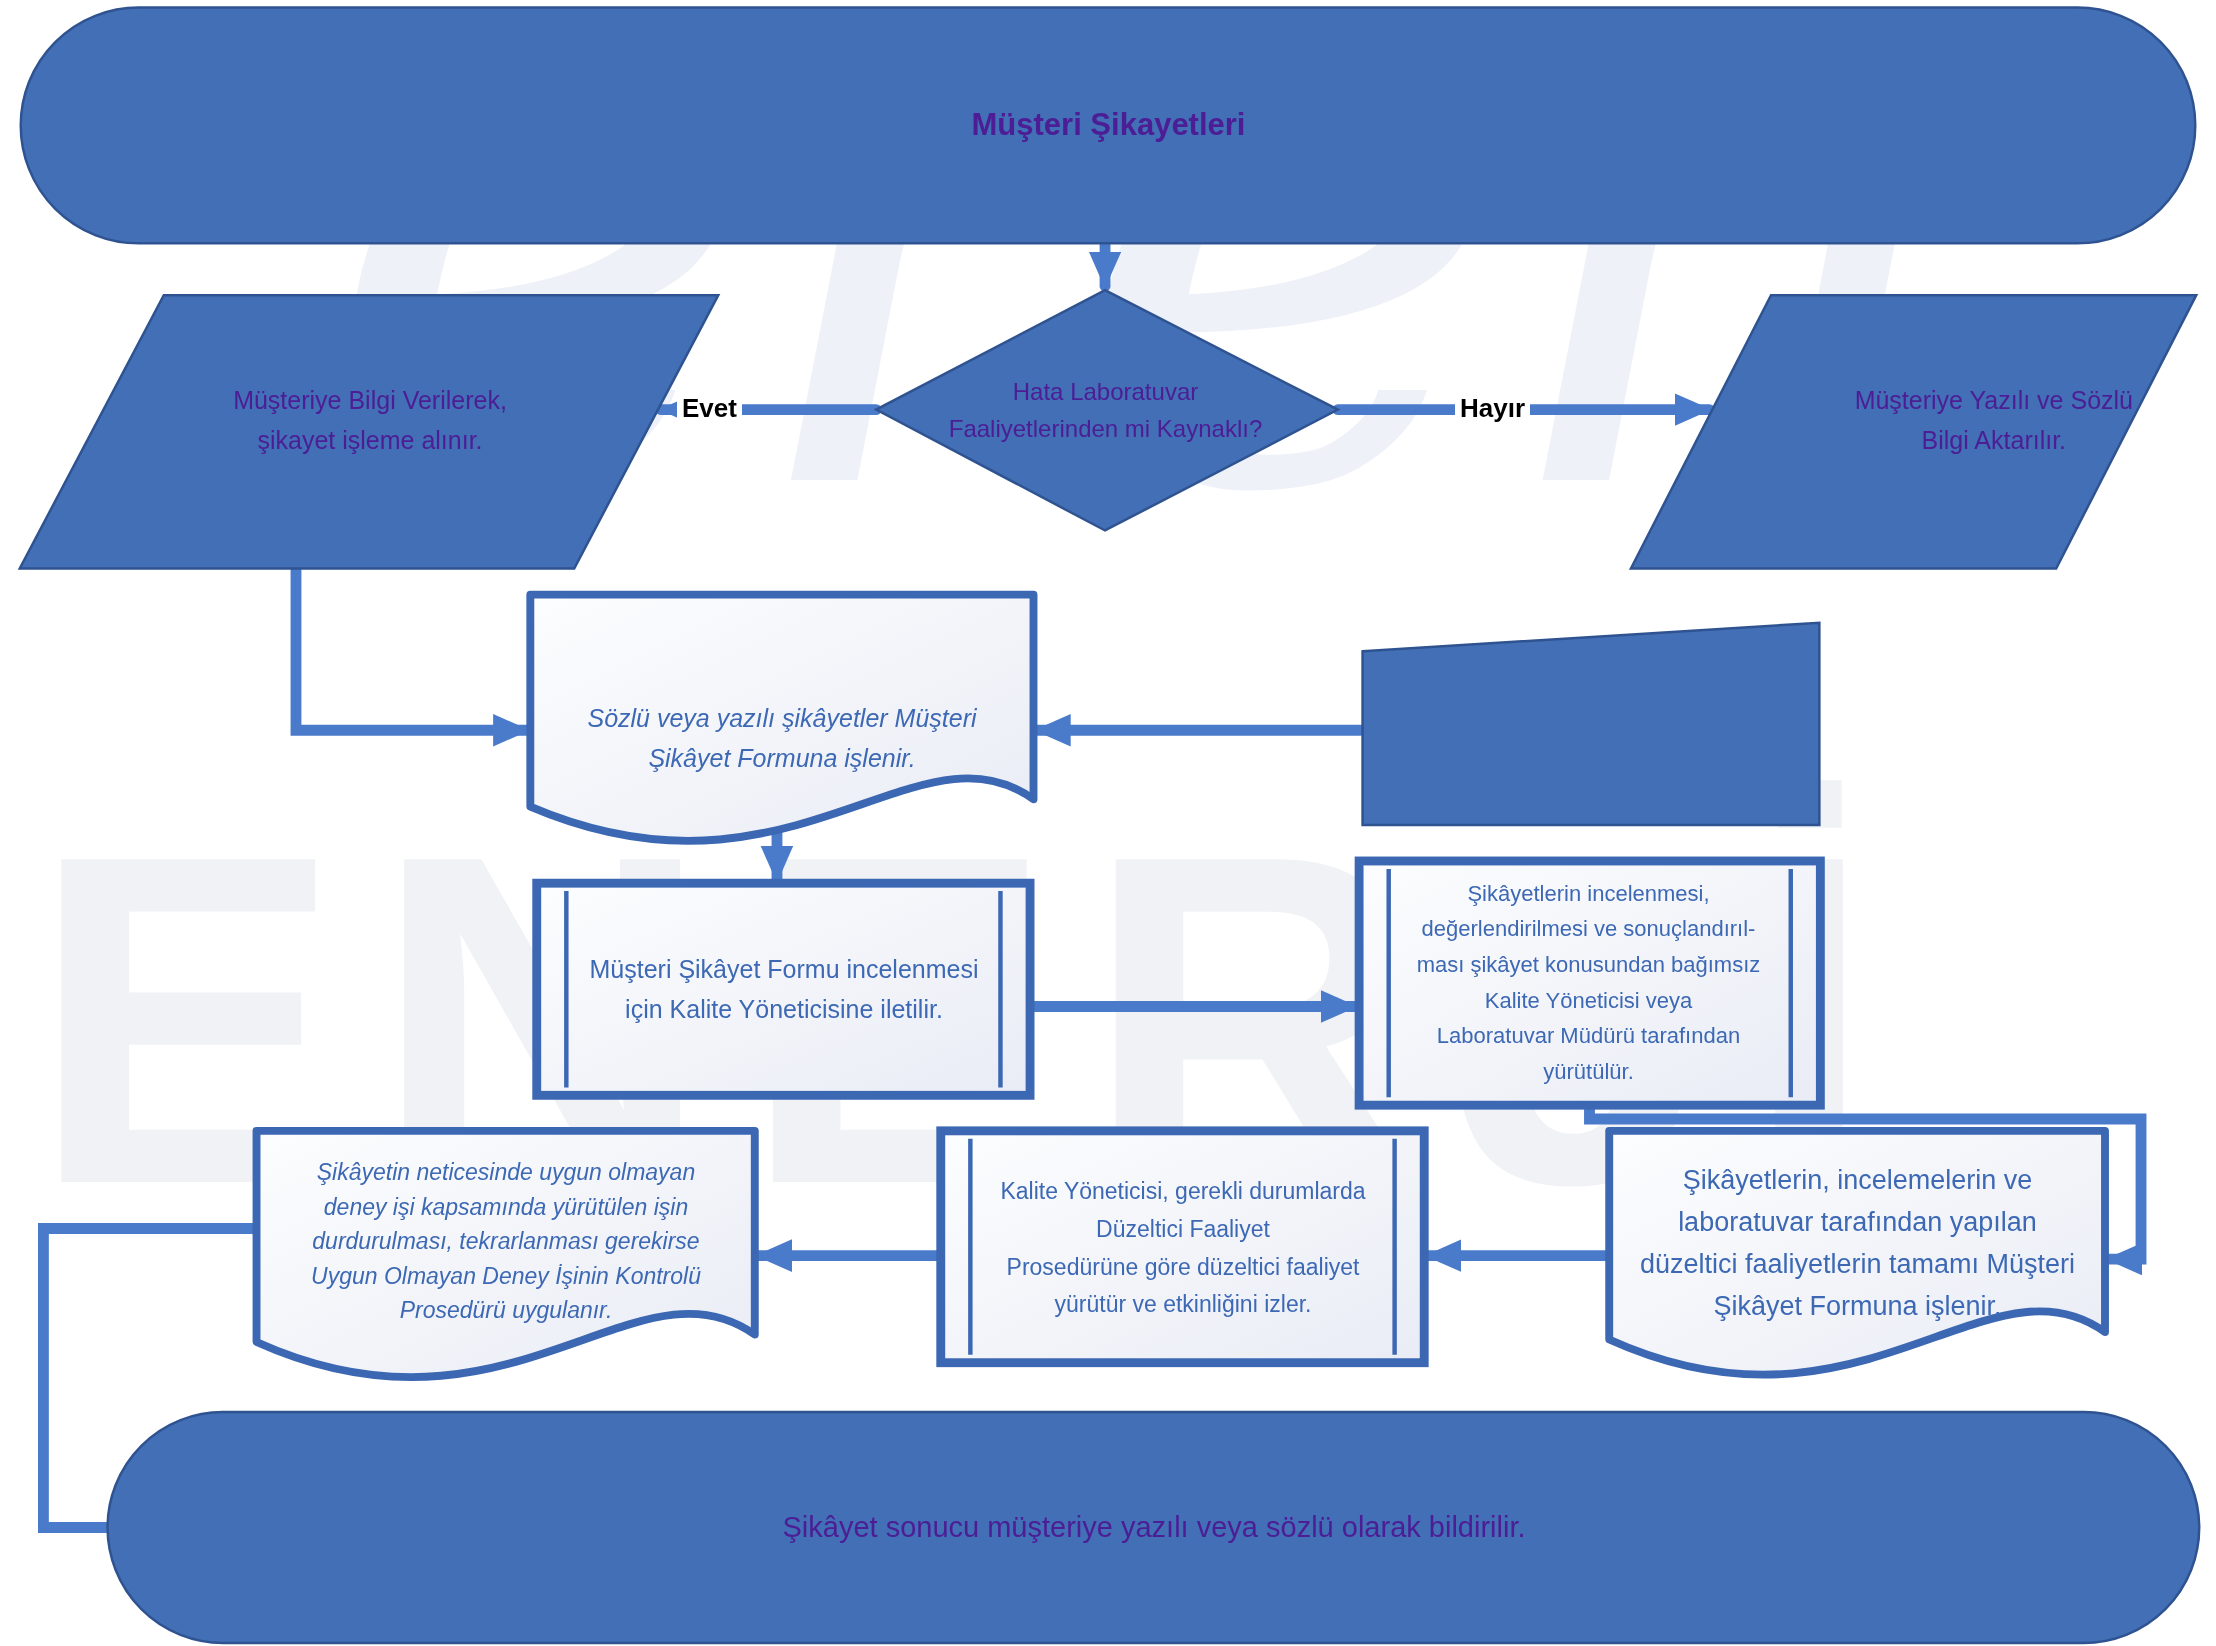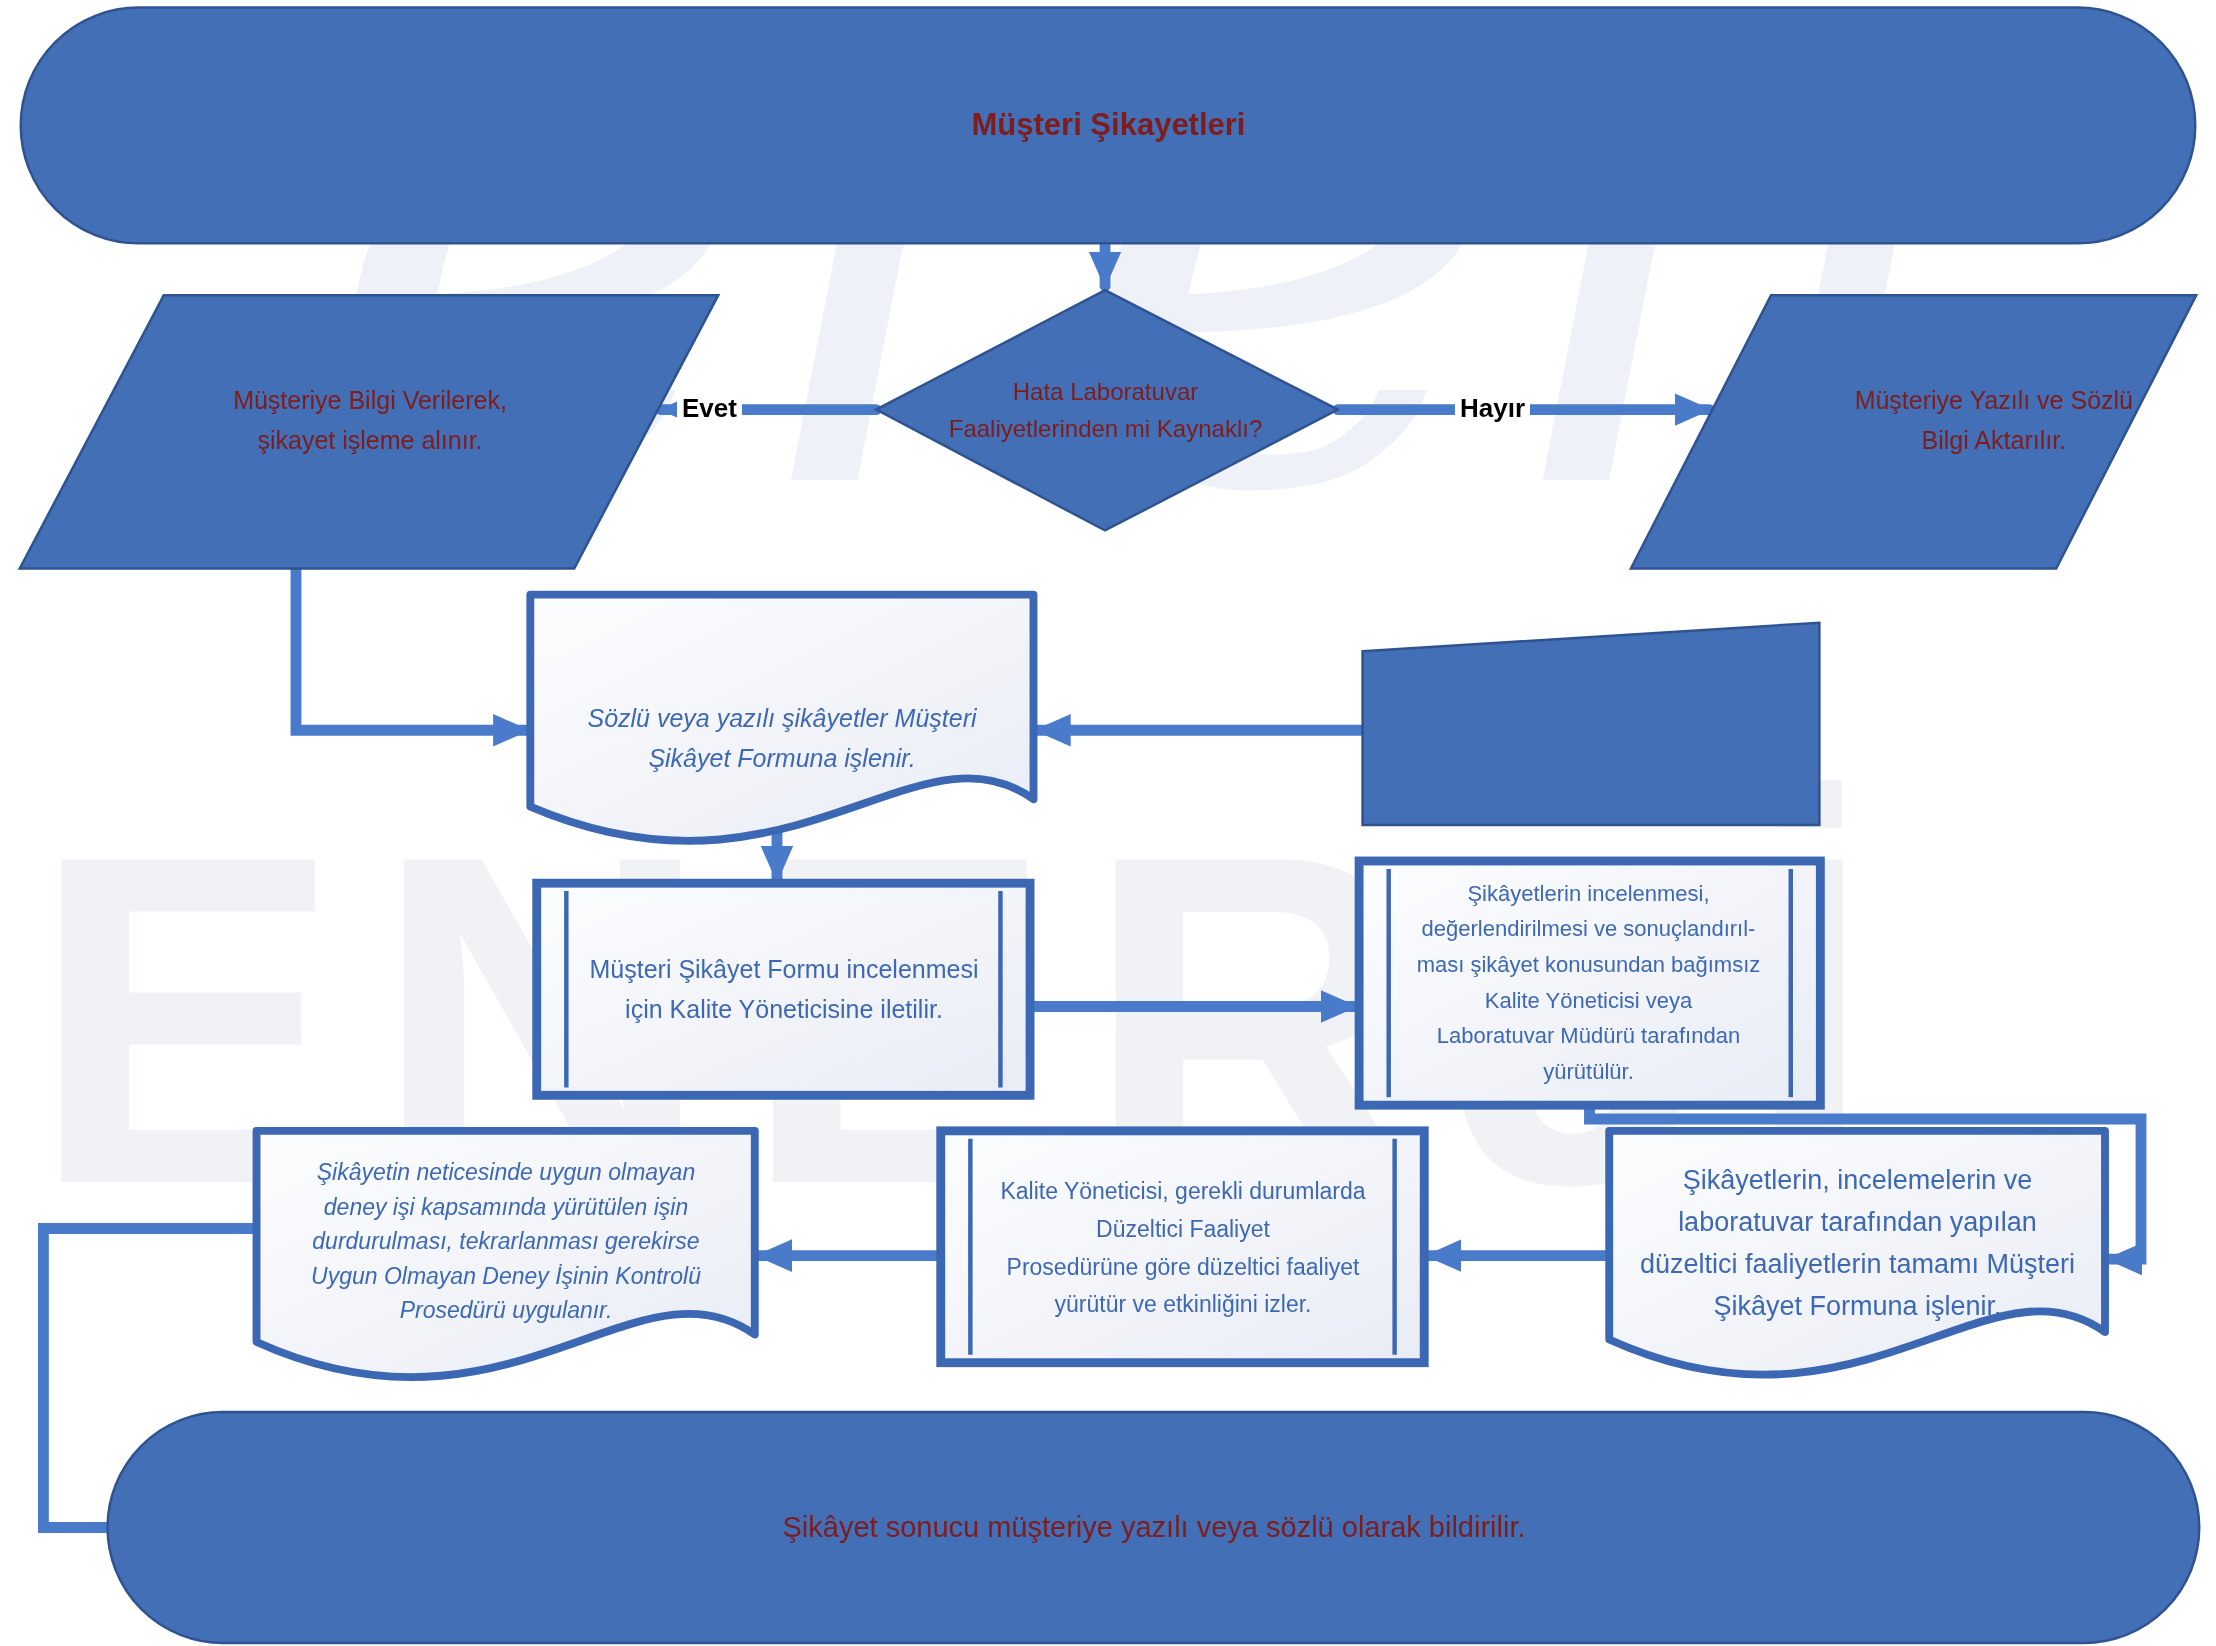--- a/index.html
+++ b/index.html
@@ -15,21 +15,21 @@
   .watermark-block{
     position:absolute;left:30px;top:750px;width:2171px;
     font-family:"Liberation Sans",sans-serif;font-weight:bold;font-size:469px;
     color:#f1f2f6;z-index:0;letter-spacing:30px;user-select:none;
   }
   svg.shapes{position:absolute;left:0;top:0;z-index:1;}
   .node{
     position:absolute;z-index:2;display:flex;align-items:center;justify-content:center;
     text-align:center;white-space:pre-line;pointer-events:none;
   }
-  .on-blue{color:#7f1d1d;}
+  .on-blue{color:#4c1d95;}
   .on-light{color:#3c68b4;}
   .t-start{font-size:31px;font-weight:bold;}
   .t-decision{font-size:24px;line-height:1.55;}
   .t-para{font-size:25px;line-height:1.6;}
   .t-doc1{font-size:25px;line-height:1.6;}
   .t-info{font-size:23px;line-height:1.55;}
   .t-sub1{font-size:25px;line-height:1.6;}
   .t-sub2{font-size:22px;line-height:1.62;}
   .t-docL{font-size:23px;line-height:1.5;align-items:flex-start;padding-top:15px;}
   .t-sub3{font-size:23px;line-height:1.65;}

